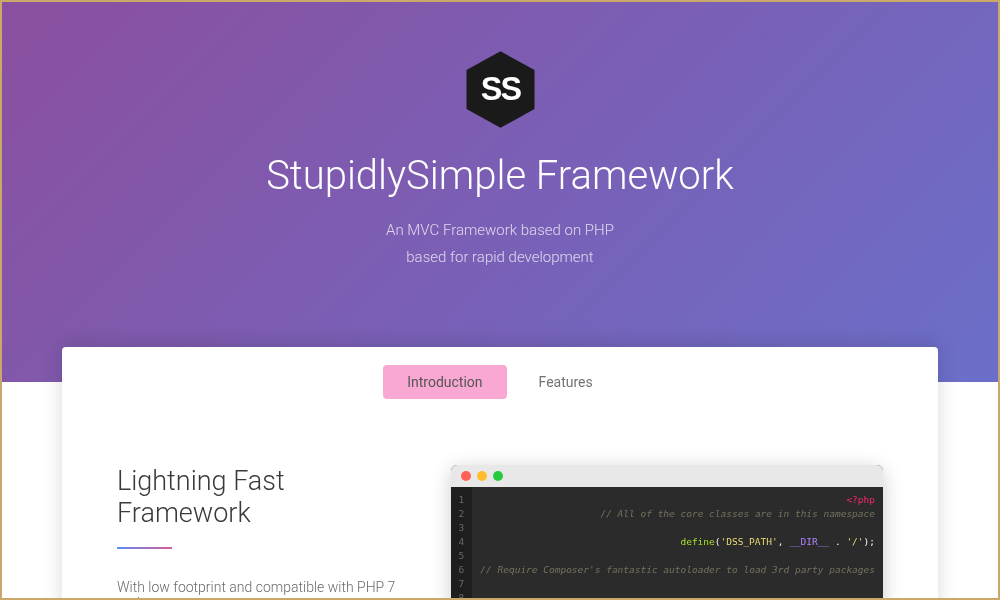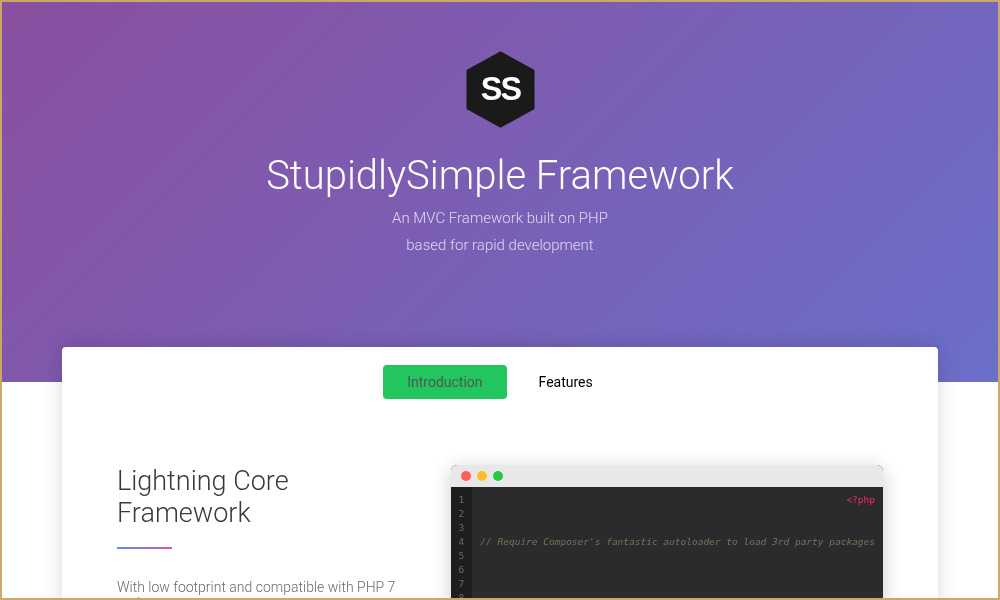--- a/index.html
+++ b/index.html
@@ -20,21 +20,21 @@
 }
 .logo {
   width: 85px;
   height: 85px;
   margin: 0 auto 20px;
 }
 .title {
   color: #fff;
   font-size: 40px;
   font-weight: 300;
-  margin-bottom: 6px;
+  margin-bottom: 18px;
 }
 .subtitle {
   color: rgba(255,255,255,0.75);
   font-size: 15px;
   font-weight: 300;
   line-height: 1.8;
 }
 .card {
   background: #fff;
   margin: -35px 60px 0;
@@ -45,27 +45,27 @@
   min-height: 300px;
 }
 .tabs {
   display: flex;
   justify-content: center;
   padding: 18px 0 16px;
 }
 .tab {
   padding: 9px 24px;
   font-size: 14px;
-  color: #000000;
+  color: #737373;
   cursor: pointer;
   border-radius: 4px;
   margin: 0 4px;
 }
 .tab.active {
-  background: #22c55e;
+  background: #f9a8d4;
   color: #555;
   text-align: center;
 }
 .content {
   display: flex;
   padding: 50px 55px 0;
   gap: 40px;
 }
 .left {
   flex: 1;
@@ -137,33 +137,33 @@
 
 <div class="hero">
   <div class="logo">
     <svg viewBox="0 0 100 100">
       <polygon points="50,5 90,27 90,73 50,95 10,73 10,27" fill="#1a1a1a"></polygon>
       <text x="50" y="62" font-family="Arial Black, sans-serif" font-size="38" font-weight="900" fill="#fff" text-anchor="middle" letter-spacing="-2">SS</text>
     </svg>
   </div>
   <h1 class="title">StupidlySimple Framework</h1>
   <div class="subtitle">
-    <div>An MVC Framework built on PHP</div>
+    <div>An MVC Framework based on PHP</div>
     <div>based for rapid development</div>
   </div>
 </div>
 
 <div class="card">
   <div class="tabs">
     <div class="tab active">Introduction</div>
     <div class="tab">Features</div>
   </div>
   <div class="content">
     <div class="left">
-      <h2 class="section-title">Lightning Core Framework</h2>
+      <h2 class="section-title">Lightning Fast Framework</h2>
       <div class="divider"></div>
       <p class="desc">With low footprint and compatible with PHP 7 and</p>
     </div>
     <div class="right">
       <div class="editor">
         <div class="editor-bar">
           <div class="dot red"></div>
           <div class="dot yellow"></div>
           <div class="dot green"></div>
         </div>
@@ -174,21 +174,23 @@
             <div>3</div>
             <div>4</div>
             <div>5</div>
             <div>6</div>
             <div>7</div>
             <div>8</div>
 
           </div>
           <div class="code">
             <div><span class="tag-c">&lt;?php</span></div>
+            <div><span class="comment">// All of the core classes are in this namespace</span></div>
             <div></div>
+            <div><span class="fn">define</span><span style="color:#f8f8f2">(</span><span class="str">'DSS_PATH'</span><span style="color:#f8f8f2">, </span><span class="const">__DIR__</span><span style="color:#f8f8f2"> . </span><span class="str">'/'</span><span style="color:#f8f8f2">);</span></div>
             <div></div>
             <div><span class="comment">// Require Composer's fantastic autoloader to load 3rd party packages</span></div>
 
           </div>
         </div>
       </div>
     </div>
   </div>
 </div>
 

